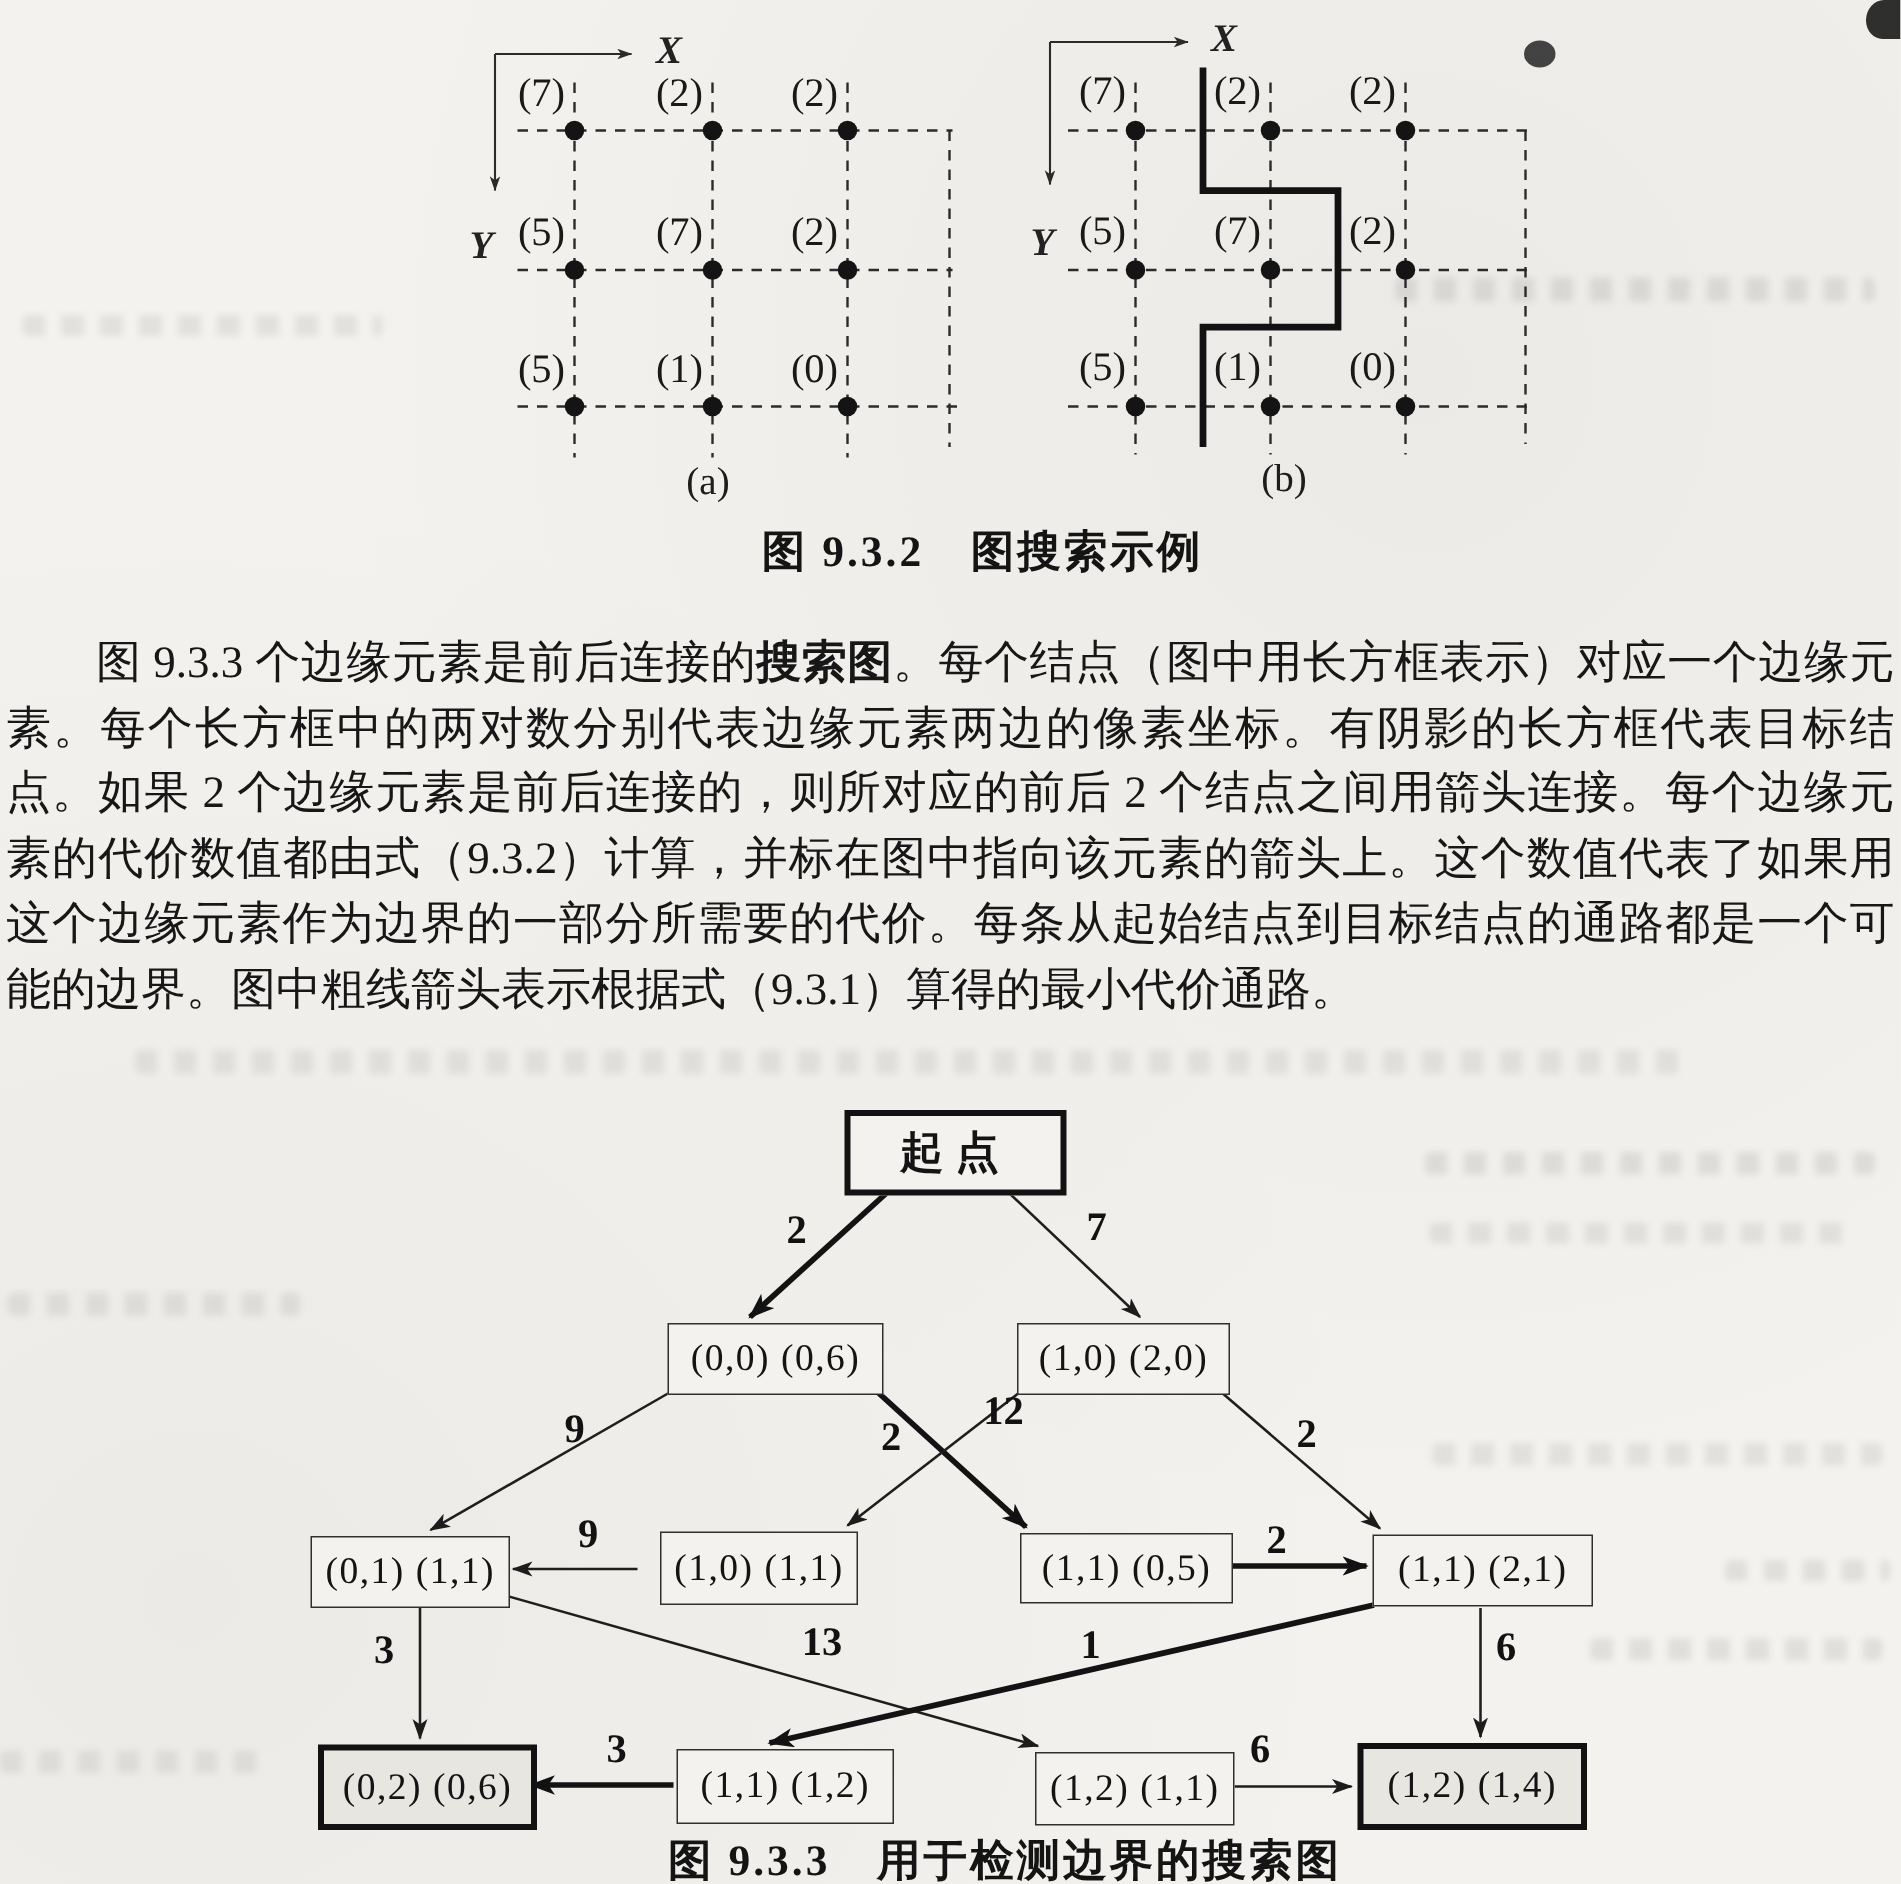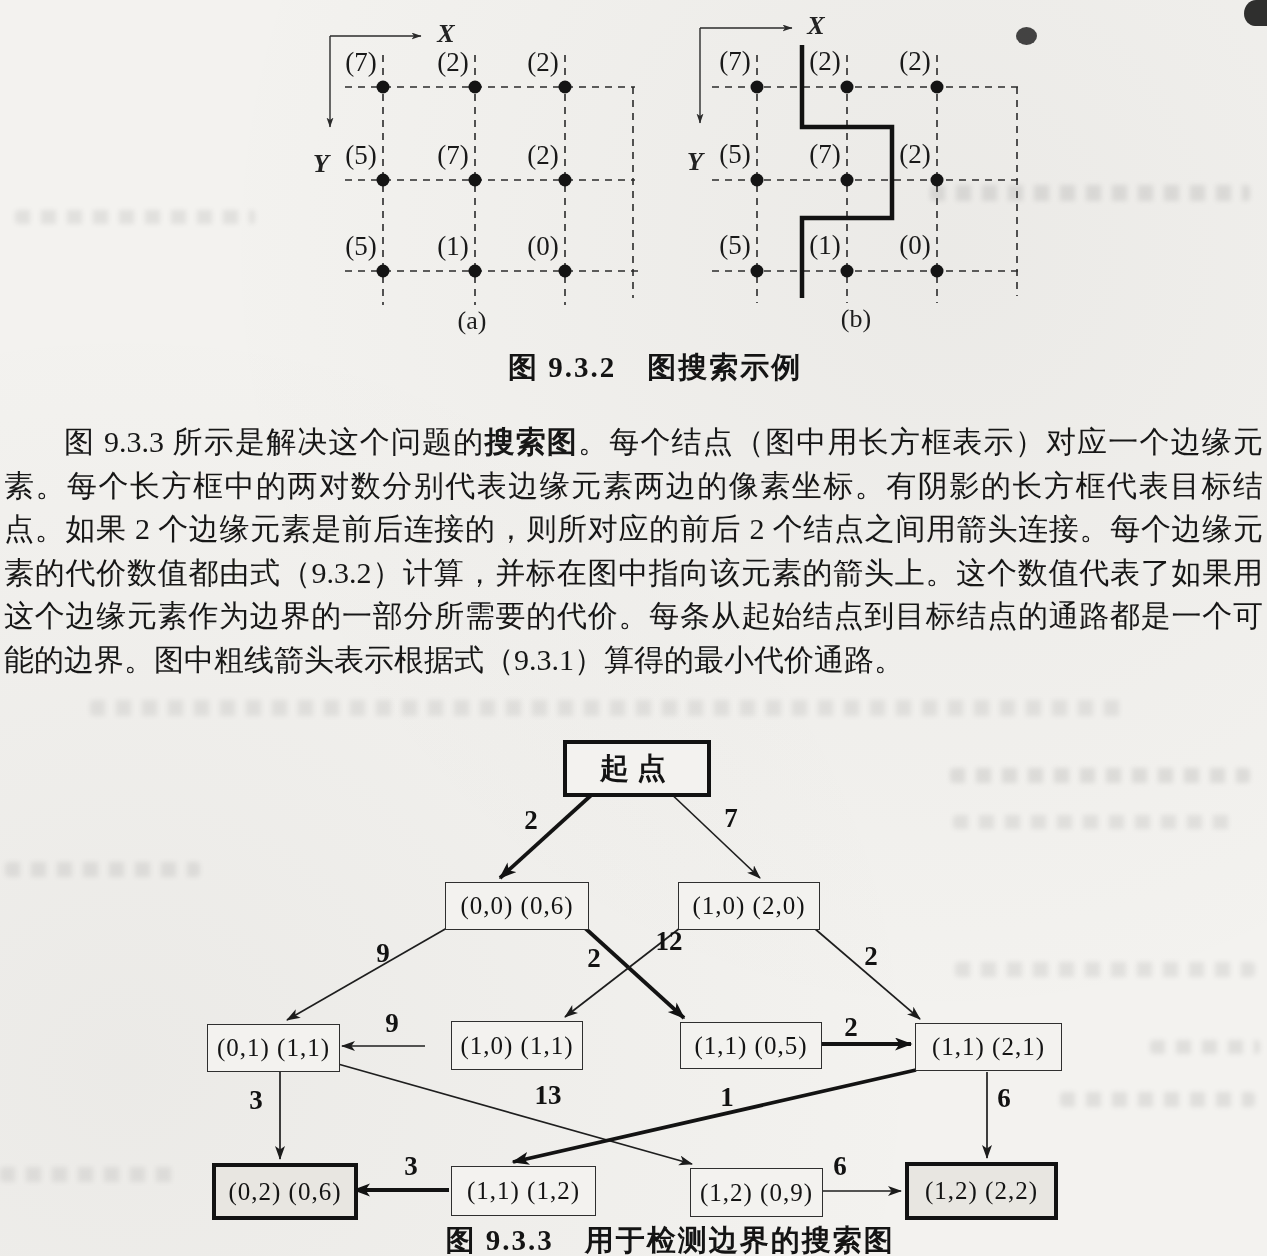--- a/index.html
+++ b/index.html
@@ -165,33 +165,33 @@
 <span class="abs ctr gv" style="left:735px;top:154px">(5)</span>
 <span class="abs ctr gv" style="left:825px;top:154px">(7)</span>
 <span class="abs ctr gv" style="left:915px;top:154px">(2)</span>
 <span class="abs ctr gv" style="left:735px;top:245px">(5)</span>
 <span class="abs ctr gv" style="left:825px;top:245px">(1)</span>
 <span class="abs ctr gv" style="left:915px;top:245px">(0)</span>
 <span class="abs ctr pl" style="left:856px;top:319px">(b)</span>
 
 <div class="abs ctrx caption" style="left:655px;top:348px">图 9.3.2　图搜索示例</div>
 
-<p class="abs para" style="margin:0"><span>图 9.3.3 所示是解决这个问题的</span><b>搜索图</b><span>。每个结点（图中用长方框表示）对应一个边缘元素。每个长方框中的两对数分别代表边缘元素两边的像素坐标。有阴影的长方框代表目标结点。如果 2 个边缘元素是前后连接的，则所对应的前后 2 个结点之间用箭头连接。每个边缘元素的代价数值都由式（9.3.2）计算，并标在图中指向该元素的箭头上。这个数值代表了如果用这个边缘元素作为边界的一部分所需要的代价。每条从起始结点到目标结点的通路都是一个可能的边界。图中粗线箭头表示根据式（9.3.1）算得的最小代价通路。</span></p>
+<p class="abs para" style="margin:0"><span>图 9.3.3 个边缘元素是前后连接的</span><b>搜索图</b><span>。每个结点（图中用长方框表示）对应一个边缘元素。每个长方框中的两对数分别代表边缘元素两边的像素坐标。有阴影的长方框代表目标结点。如果 2 个边缘元素是前后连接的，则所对应的前后 2 个结点之间用箭头连接。每个边缘元素的代价数值都由式（9.3.2）计算，并标在图中指向该元素的箭头上。这个数值代表了如果用这个边缘元素作为边界的一部分所需要的代价。每条从起始结点到目标结点的通路都是一个可能的边界。图中粗线箭头表示根据式（9.3.1）算得的最小代价通路。</span></p>
 
 <div class="box start" style="left:563px;top:740px;width:140px;height:49px">起点</div>
 <div class="box" style="left:445px;top:882px;width:142px;height:46px">(0,0) (0,6)</div>
 <div class="box" style="left:678px;top:882px;width:140px;height:46px">(1,0) (2,0)</div>
 <div class="box" style="left:207px;top:1024px;width:131px;height:46px">(0,1) (1,1)</div>
-<div class="box" style="left:451px;top:1021px;width:130px;height:47px">(1,0) (1,1)</div>
+<div class="box" style="left:440px;top:1021px;width:130px;height:47px">(1,0) (1,1)</div>
 <div class="box" style="left:680px;top:1022px;width:140px;height:45px">(1,1) (0,5)</div>
 <div class="box" style="left:915px;top:1023px;width:145px;height:46px">(1,1) (2,1)</div>
 <div class="box goal" style="left:212px;top:1163px;width:138px;height:49px">(0,2) (0,6)</div>
 <div class="box" style="left:451px;top:1166px;width:143px;height:48px">(1,1) (1,2)</div>
-<div class="box" style="left:690px;top:1168px;width:131px;height:47px">(1,2) (0,9)</div>
-<div class="box goal" style="left:905px;top:1162px;width:145px;height:50px">(1,2) (2,2)</div>
+<div class="box" style="left:690px;top:1168px;width:131px;height:47px">(1,2) (1,1)</div>
+<div class="box goal" style="left:905px;top:1162px;width:145px;height:50px">(1,2) (1,4)</div>
 
 <span class="cost" style="left:531px;top:820px">2</span>
 <span class="cost" style="left:731px;top:818px">7</span>
 <span class="cost" style="left:383px;top:953px">9</span>
 <span class="cost" style="left:594px;top:958px">2</span>
 <span class="cost" style="left:669px;top:941px">12</span>
 <span class="cost" style="left:871px;top:956px">2</span>
 <span class="cost" style="left:392px;top:1023px">9</span>
 <span class="cost" style="left:851px;top:1027px">2</span>
 <span class="cost" style="left:256px;top:1100px">3</span>

